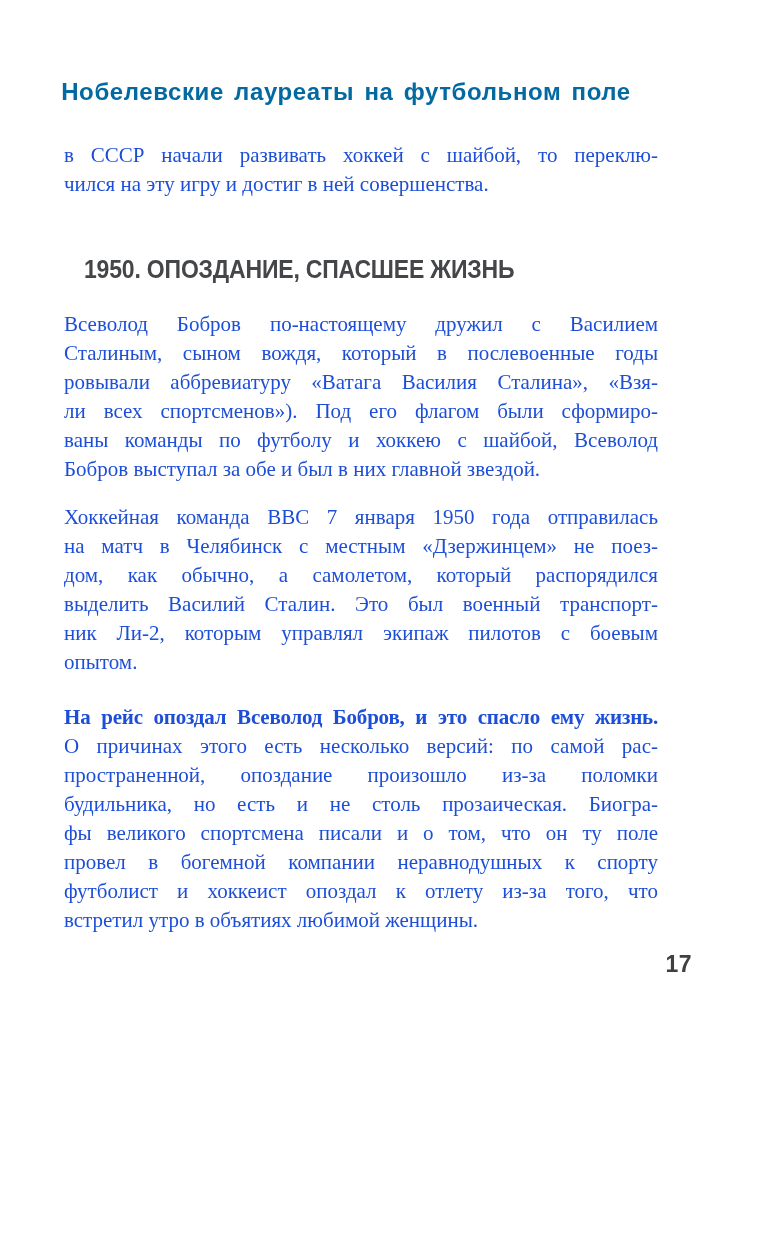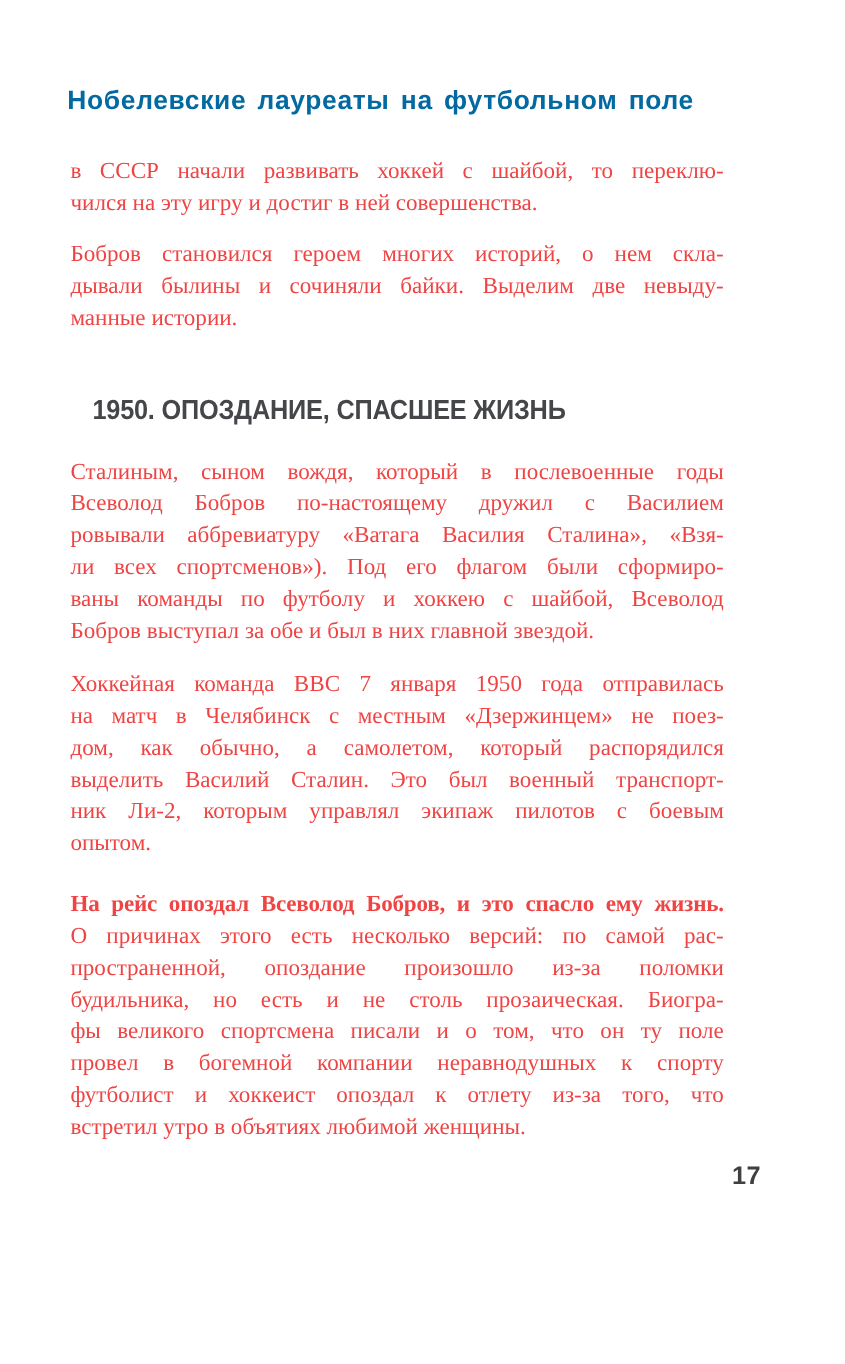--- a/index.html
+++ b/index.html
@@ -25,21 +25,21 @@
     word-spacing: 3px;
     color: #0369a1;
   }
   .content {
     padding-left: 64px;
     width: 658px; 
   }
   .para {
     font-size: 21px;
     line-height: 29px;
-    color: #ef4444;
+    color: #1d4ed8;
   }
   .line {
     text-align: justify;
     text-align-last: justify;
   }
   .line:last-child {
     text-align-last: left;
   }
   .bold-lead {
     font-weight: bold;
@@ -84,31 +84,26 @@
 
   <div class="running-head">Нобелевские лауреаты на футбольном поле</div>
 
   <div class="content">
 
     <div class="para p1">
         <div class="line">в СССР начали развивать хоккей с шайбой, то переклю-</div>
         <div class="line">чился на эту игру и достиг в ней совершенства.</div>
       </div>
 
-    <div class="para p2">
-        <div class="line">Бобров становился героем многих историй, о нем скла-</div>
-        <div class="line">дывали былины и сочиняли байки. Выделим две невыду-</div>
-        <div class="line">манные истории.</div>
-      </div>
 
     <h2 class="section-heading">1950. ОПОЗДАНИЕ, СПАСШЕЕ ЖИЗНЬ</h2>
 
     <div class="para p3">
+        <div class="line">Всеволод Бобров по-настоящему дружил с Василием</div>
         <div class="line">Сталиным, сыном вождя, который в послевоенные годы</div>
-        <div class="line">Всеволод Бобров по-настоящему дружил с Василием</div>
         <div class="line">ровывали аббревиатуру «Ватага Василия Сталина», «Взя-</div>
         <div class="line">ли всех спортсменов»). Под его флагом были сформиро-</div>
         <div class="line">ваны команды по футболу и хоккею с шайбой, Всеволод</div>
         <div class="line">Бобров выступал за обе и был в них главной звездой.</div>
       </div>
 
     <div class="para p4">
         <div class="line">Хоккейная команда ВВС 7 января 1950 года отправилась</div>
         <div class="line">на матч в Челябинск с местным «Дзержинцем» не поез-</div>
         <div class="line">дом, как обычно, а самолетом, который распорядился</div>

